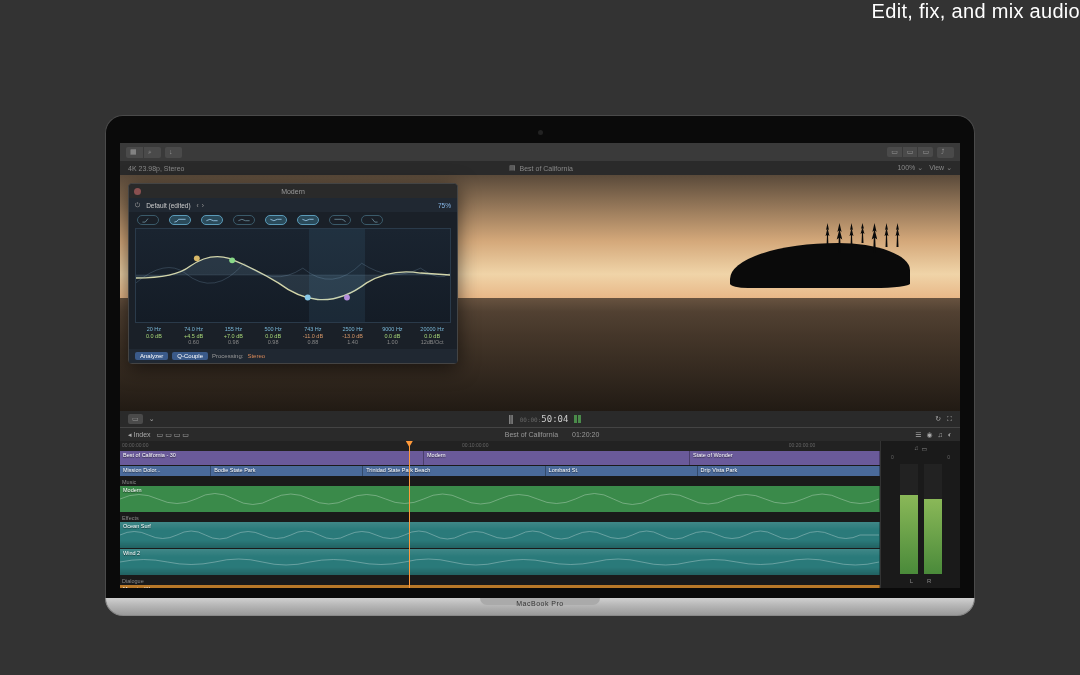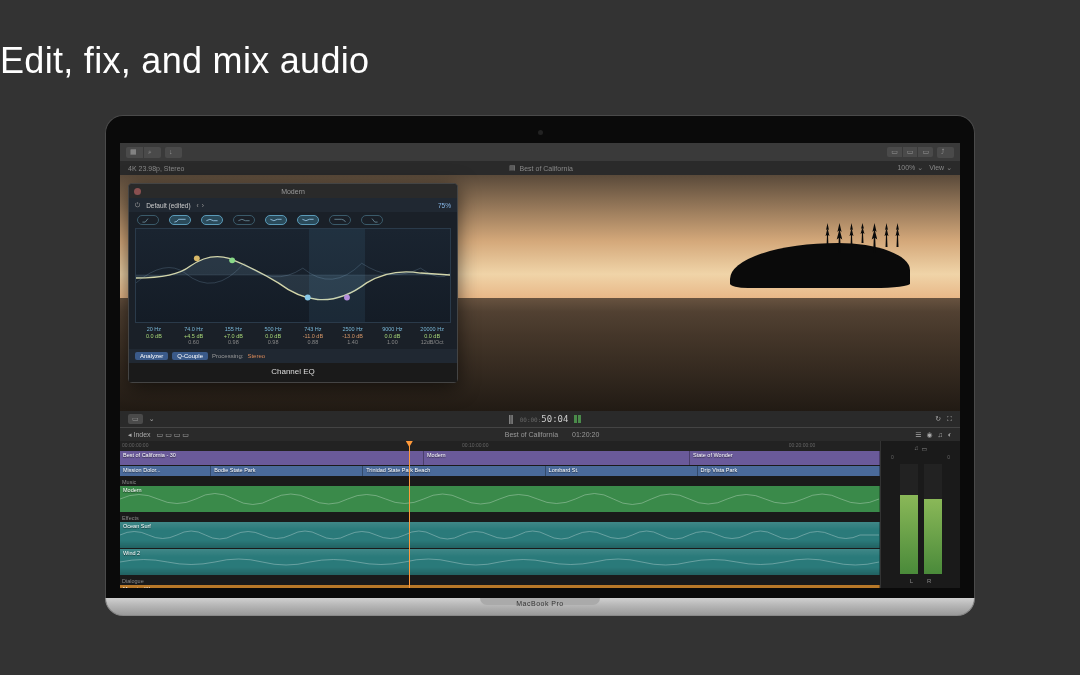--- a/index.html
+++ b/index.html
@@ -1,17 +1,17 @@
 <!DOCTYPE html>
 <html><head>
 <meta charset="utf-8">
 <style>
 *{margin:0;padding:0;box-sizing:border-box}
 body{width:1080px;height:675px;background:#333;font-family:-apple-system,BlinkMacSystemFont,sans-serif;overflow:hidden;position:relative}
-.headline{color:#fff;font-size:36px;font-weight:300;text-align:left;padding-top:40px;letter-spacing:0.3px}
+.headline{color:#fff;font-size:20px;font-weight:300;text-align:right;letter-spacing:0.3px}
 .laptop{position:absolute;top:115px;left:50%;transform:translateX(-50%);width:870px}
 .screen-bezel{background:#0a0a0a;border-radius:18px 18px 0 0;padding:14px 14px 10px;border:1px solid #4a4a4a;border-bottom:none}
 .camera{width:5px;height:5px;background:#222;border-radius:50%;margin:0 auto 8px}
 .screen{width:840px;height:445px;background:#1a1a1a;position:relative;overflow:hidden;font-size:8px;color:#aaa}
 .laptop-base{height:18px;background:linear-gradient(#d0d0d0,#b8b8b8 40%,#999);border-radius:0 0 28px 28px;position:relative;border:1px solid #888;border-top:none}
 .laptop-notch{position:absolute;top:0;left:50%;transform:translateX(-50%);width:120px;height:7px;background:#aaa;border-radius:0 0 10px 10px}
 .laptop-label{position:absolute;top:2px;left:50%;transform:translateX(-50%);font-size:7px;color:#333;letter-spacing:0.5px}
 
 .toolbar-top{height:18px;background:#3a3a3a;display:flex;align-items:center;padding:0 6px;gap:4px}
 .tb-btn{background:#4a4a4a;border-radius:2px;padding:1px 4px;font-size:7px;color:#999;display:inline-flex;align-items:center;gap:2px}
@@ -272,21 +272,20 @@
                 <div class="db">0.0 dB</div>
                 <div class="q">12dB/Oct</div>
               </div>
           </div>
           <div class="eq-footer">
             <span class="eq-footbtn">Analyzer</span>
             <span class="eq-footbtn">Q-Couple</span>
             <span>Processing:</span>
             <span style="color:#d88858">Stereo</span>
           </div>
-          <div class="eq-caption">Channel EQ</div>
         </div>
       </div>
 
       <div class="transport-bar">
         <span class="tb-btn">▭</span>
         <span>⌄</span>
         <div class="tc-display">
           <span>‖</span>
           <span><span class="tc-small">00:00:</span><span>50:04</span></span>
           <span class="audio-meter-mini">

